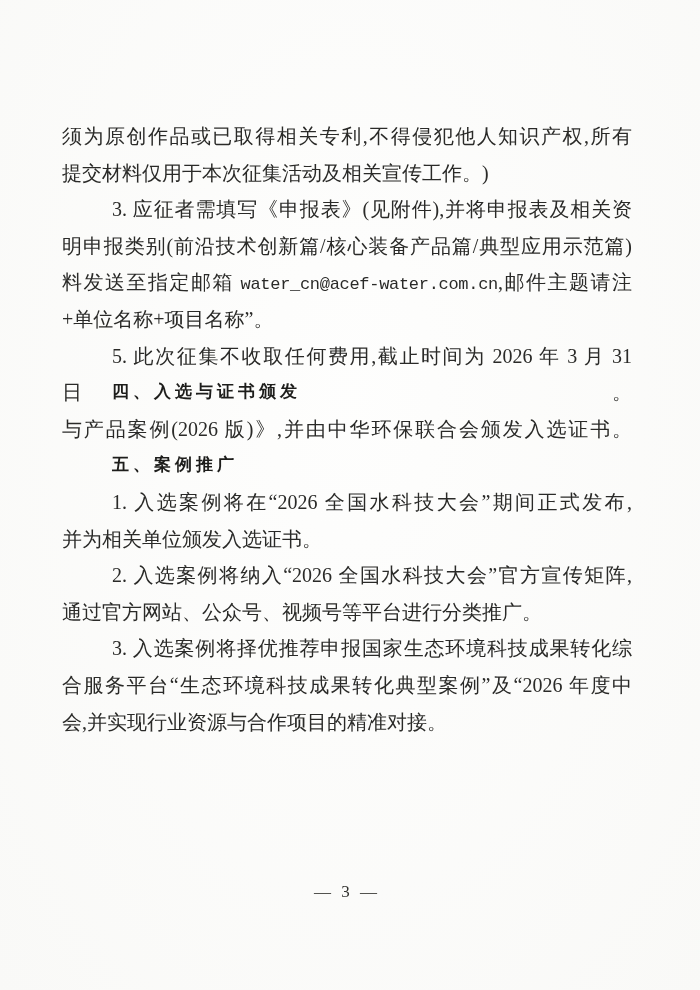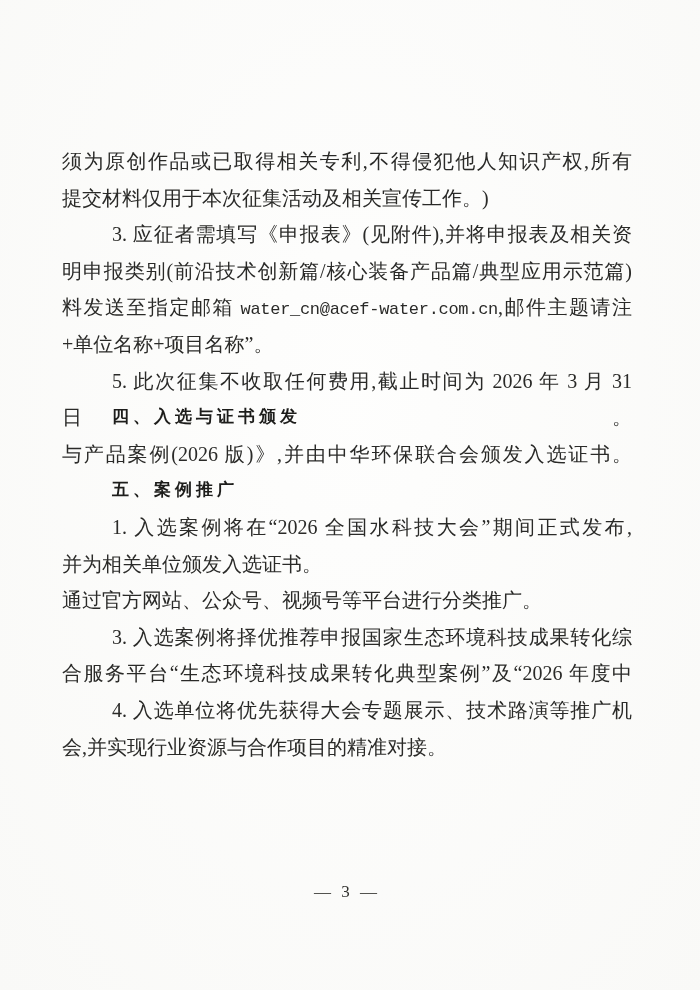--- a/index.html
+++ b/index.html
@@ -18,21 +18,21 @@
   .page {
     position: absolute;
     inset: 0;
     background:
       radial-gradient(ellipse at 50% 40%, rgba(255,255,255,0.6), rgba(0,0,0,0.012)),
       #fcfcfa;
   }
   .text-block {
     position: absolute;
     left: 62px;
-    top: 143px;
+    top: 118px;
     width: 570px;
   }
   .line {
     height: 36.6px;
     line-height: 36.6px;
     font-size: 20px;
     white-space: nowrap;
   }
   
   .j {
@@ -92,29 +92,29 @@
 
 
     <div class="line j">与产品案例(2026 版)》,并由中华环保联合会颁发入选证书。</div>
 
     <div class="line heading indent">五、案例推广</div>
 
     <div class="line j indent">1. 入选案例将在“2026 全国水科技大会”期间正式发布,</div>
 
     <div class="line">并为相关单位颁发入选证书。</div>
 
+    <div class="line j indent">2. 入选案例将纳入“2026 全国水科技大会”官方宣传矩阵,</div>
 
     <div class="line">通过官方网站、公众号、视频号等平台进行分类推广。</div>
 
     <div class="line j indent">3. 入选案例将择优推荐申报国家生态环境科技成果转化综</div>
 
     <div class="line j">合服务平台“生态环境科技成果转化典型案例”及“2026 年度中</div>
 
 
-    <div class="line j indent">4. 入选单位将优先获得大会专题展示、技术路演等推广机</div>
 
     <div class="line">会,并实现行业资源与合作项目的精准对接。</div>
 
   </div>
 
   <div class="footer">— 3 —</div>
 
 </div>
 
 </body></html>

